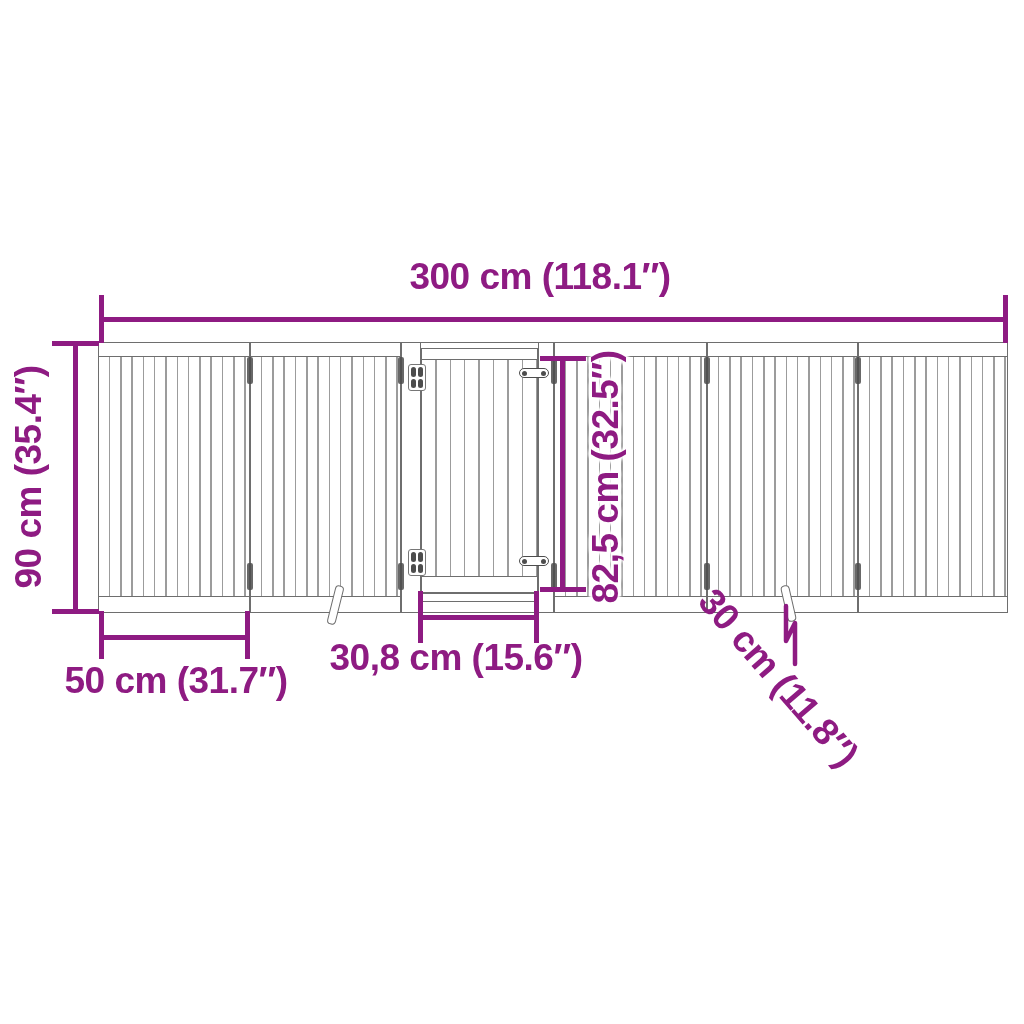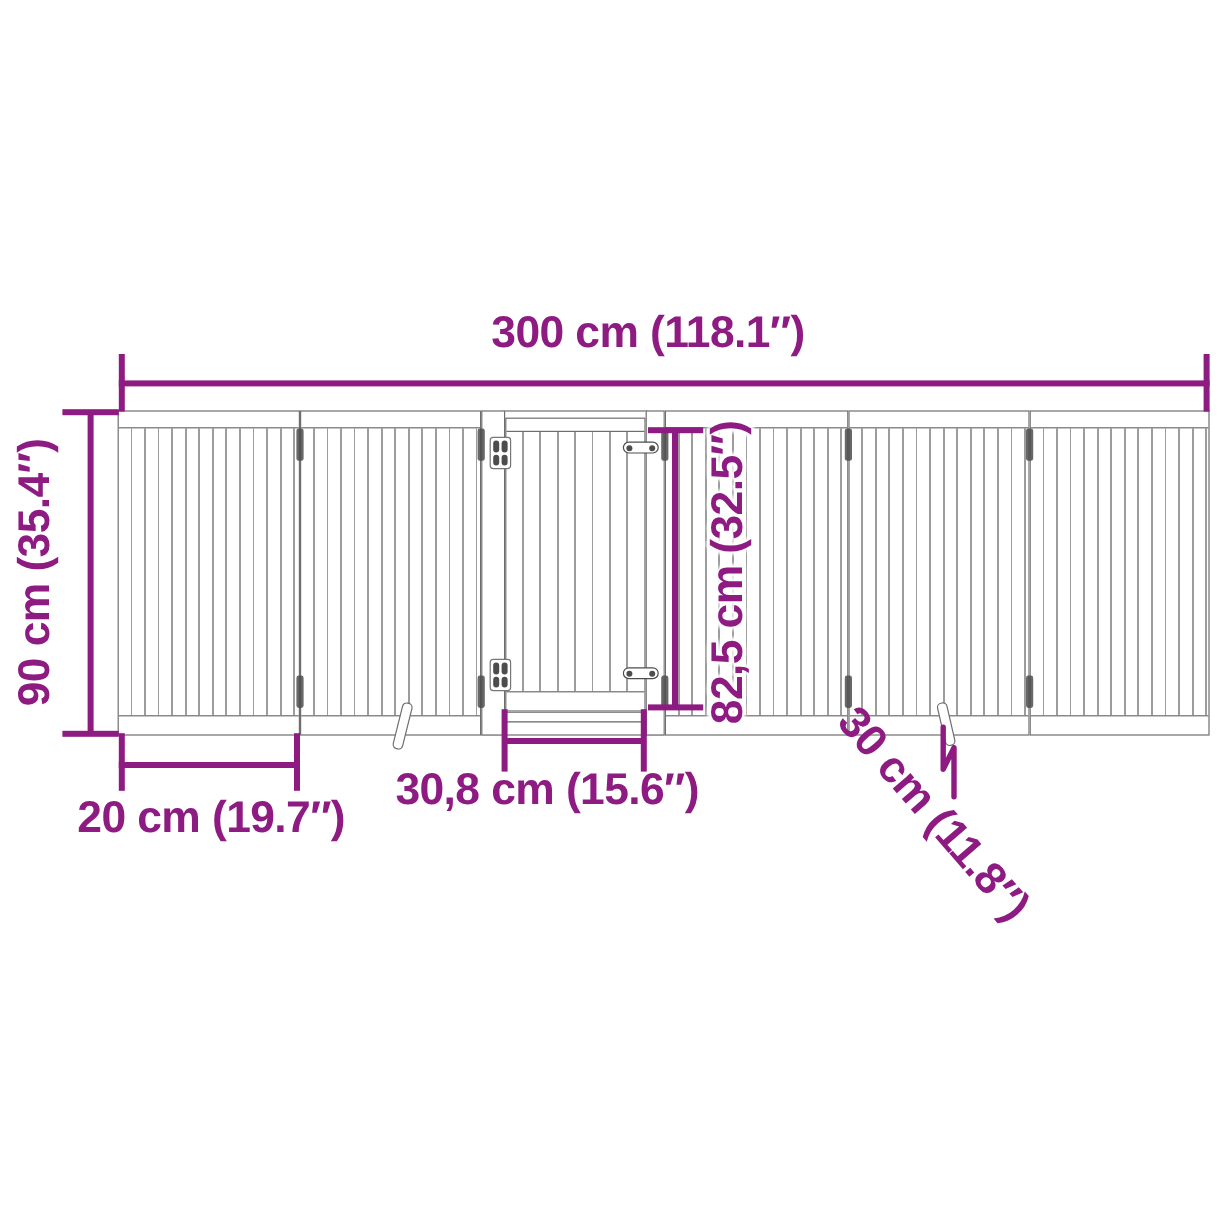--- a/index.html
+++ b/index.html
@@ -122,21 +122,21 @@
   <div class="dim-label" style="left:540px;top:277px">300 cm (118.1″)</div>
 
   <div class="dl" style="left:73px;top:343px;width:5px;height:269px"></div>
   <div class="dl" style="left:52px;top:341px;width:47px;height:5px"></div>
   <div class="dl" style="left:52px;top:609px;width:47px;height:5px"></div>
   <div class="dim-label rot90" style="left:29px;top:477px">90 cm (35.4″)</div>
 
   <div class="dl" style="left:99px;top:635px;width:151px;height:5px"></div>
   <div class="dl" style="left:99px;top:611px;width:5px;height:48px"></div>
   <div class="dl" style="left:245px;top:611px;width:5px;height:48px"></div>
-  <div class="dim-label" style="left:176px;top:681px">20 cm (19.7″)</div>
+  <div class="dim-label" style="left:176px;top:681px">50 cm (31.7″)</div>
 
   <div class="dl" style="left:420px;top:615px;width:118px;height:5px"></div>
   <div class="dl" style="left:418px;top:591px;width:5px;height:52px"></div>
   <div class="dl" style="left:534px;top:591px;width:5px;height:52px"></div>
   <div class="dim-label" style="left:456px;top:658px">30,8 cm (15.6″)</div>
 
   <div class="dl" style="left:560px;top:358px;width:5px;height:232px"></div>
   <div class="dl" style="left:540px;top:356px;width:46px;height:5px"></div>
   <div class="dl" style="left:540px;top:587px;width:46px;height:5px"></div>
   <div class="dim-label rot90 halo" style="left:606px;top:477px">82,5 cm (32.5″)</div>

